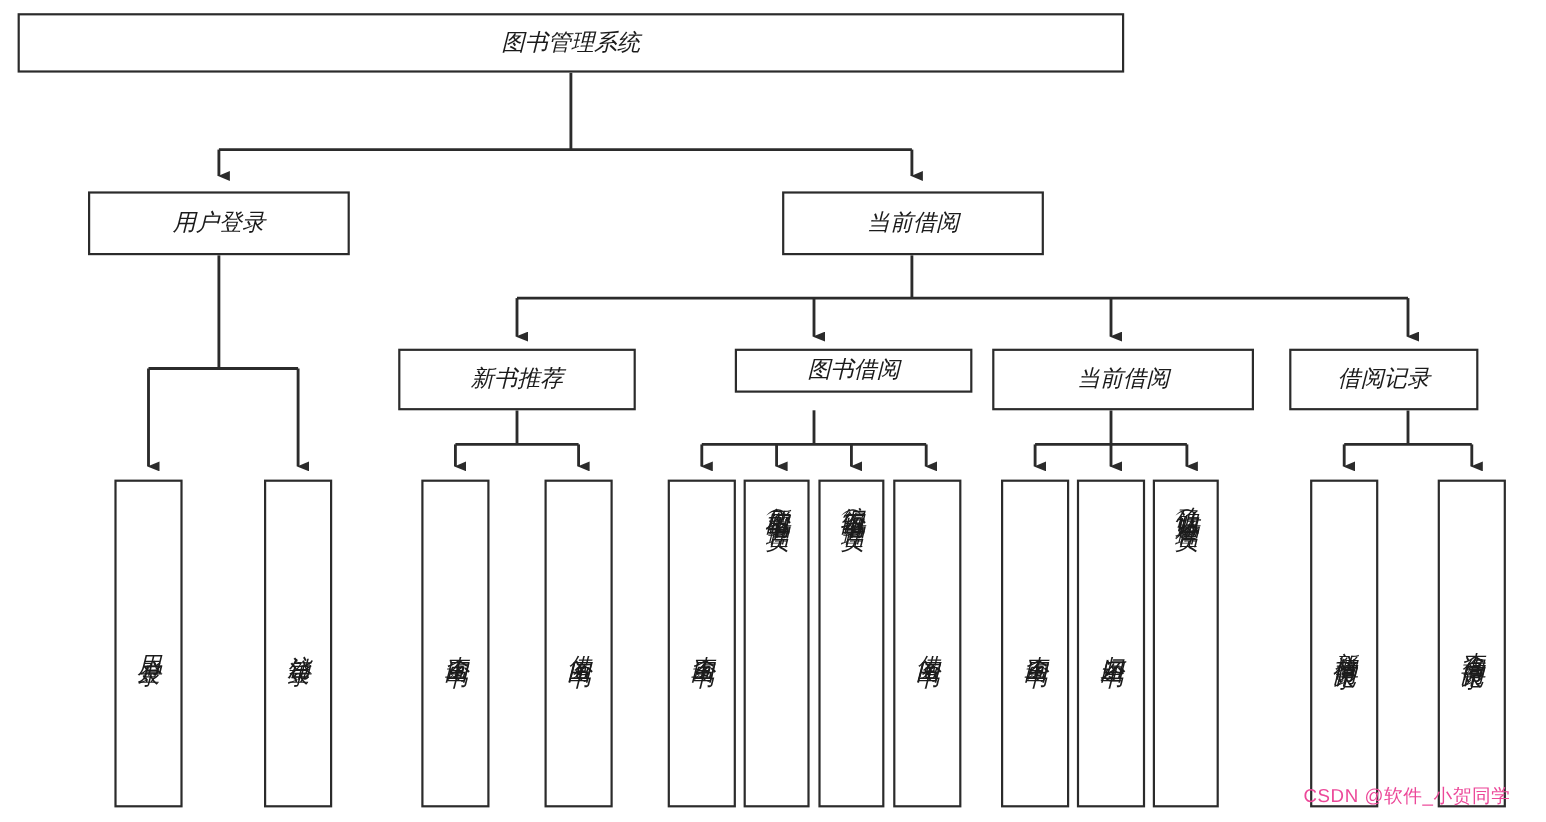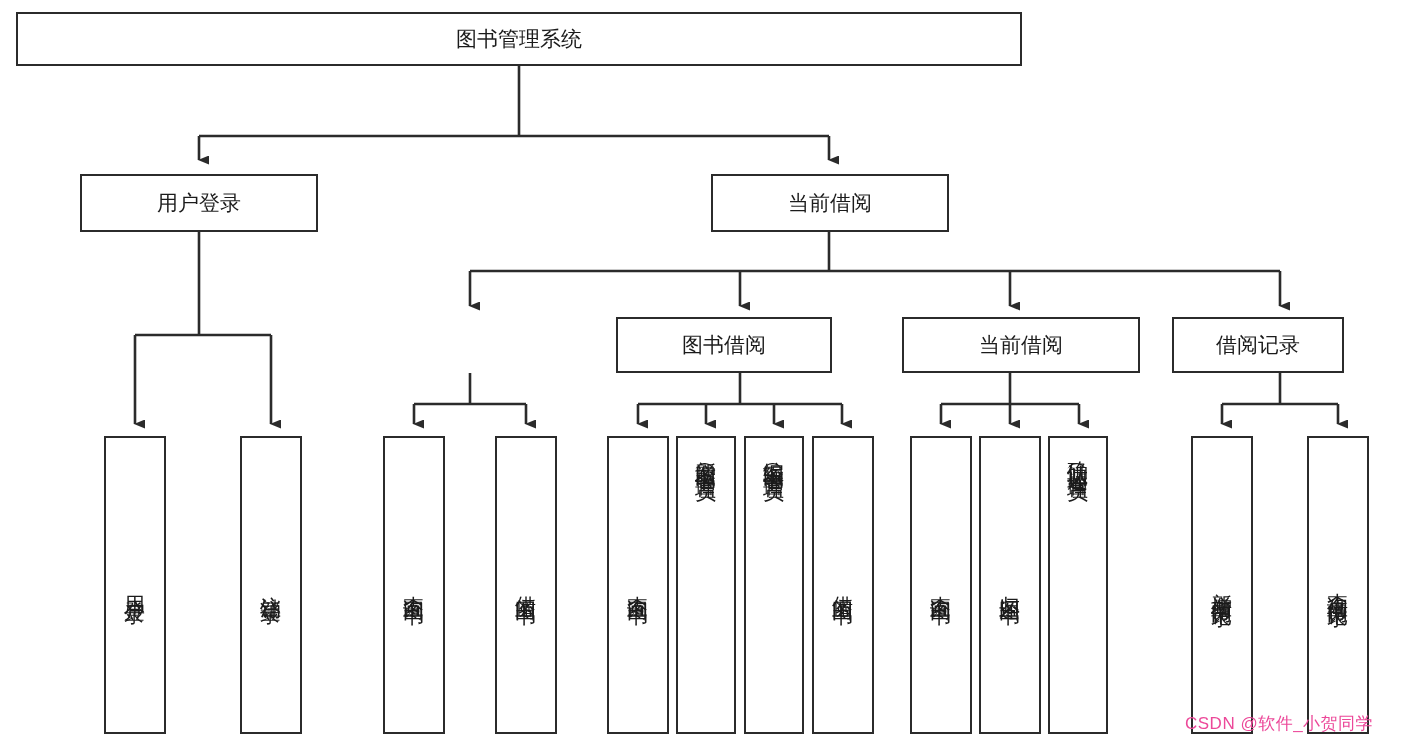--- a/index.html
+++ b/index.html
@@ -34,20 +34,21 @@
     border: 2px solid #2b2b2b;
     display: flex;
     align-items: center;
     justify-content: center;
     color: #1b1b1b;
   }
   .node .label {
     display: block;
     line-height: 1.15;
     white-space: pre;
+    font-style: italic;
   }
   .node.horiz .label {
     font-size: 21px;
   }
   .node.root .label {
     font-size: 21px;
   }
   .node.vert {
     align-items: center;
     justify-content: center;
@@ -133,21 +134,24 @@
     <span class="label">图书管理系统</span>
   </div>
 
   <div class="node horiz" style="left:80px; top:174px; width:238px; height:58px;">
     <span class="label">用户登录</span>
   </div>
   <div class="node horiz" style="left:711px; top:174px; width:238px; height:58px;">
     <span class="label">当前借阅</span>
   </div>
 
-  <div class="node horiz" style="left:616px; top:317px; width:216px; height:56px;">
+  <div class="node horiz" style="left:362px; top:317px; width:216px; height:56px;">
+    <span class="label">新书推荐</span>
+  </div>
+  <div class="node horiz" style="left:668px; top:317px; width:216px; height:40px;">
     <span class="label">图书借阅</span>
   </div>
   <div class="node horiz" style="left:902px; top:317px; width:238px; height:56px;">
     <span class="label">当前借阅</span>
   </div>
   <div class="node horiz" style="left:1172px; top:317px; width:172px; height:56px;">
     <span class="label">借阅记录</span>
   </div>
 
   <div class="node vert" style="left:104px; top:436px; width:62px; height:298px;">

